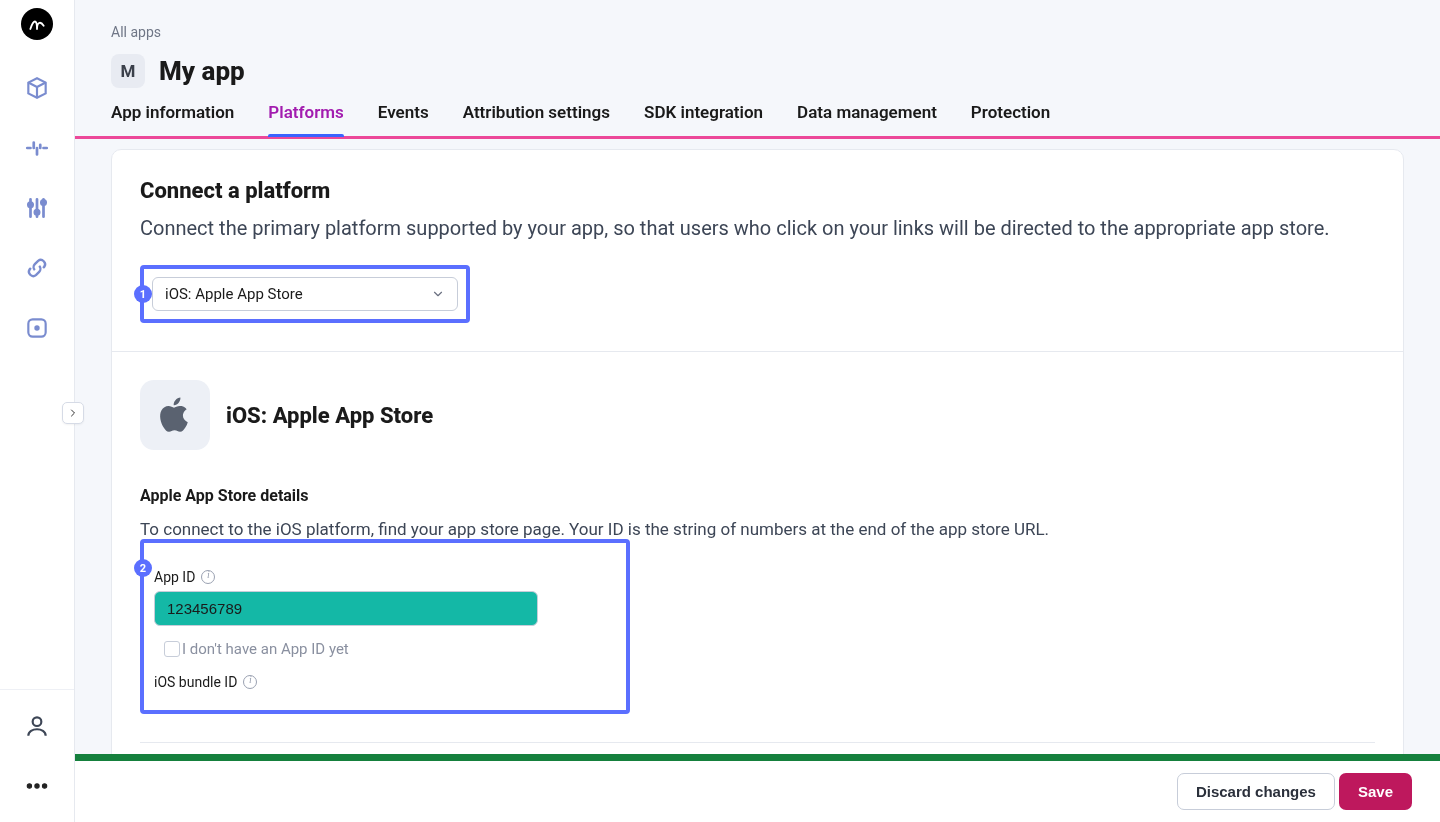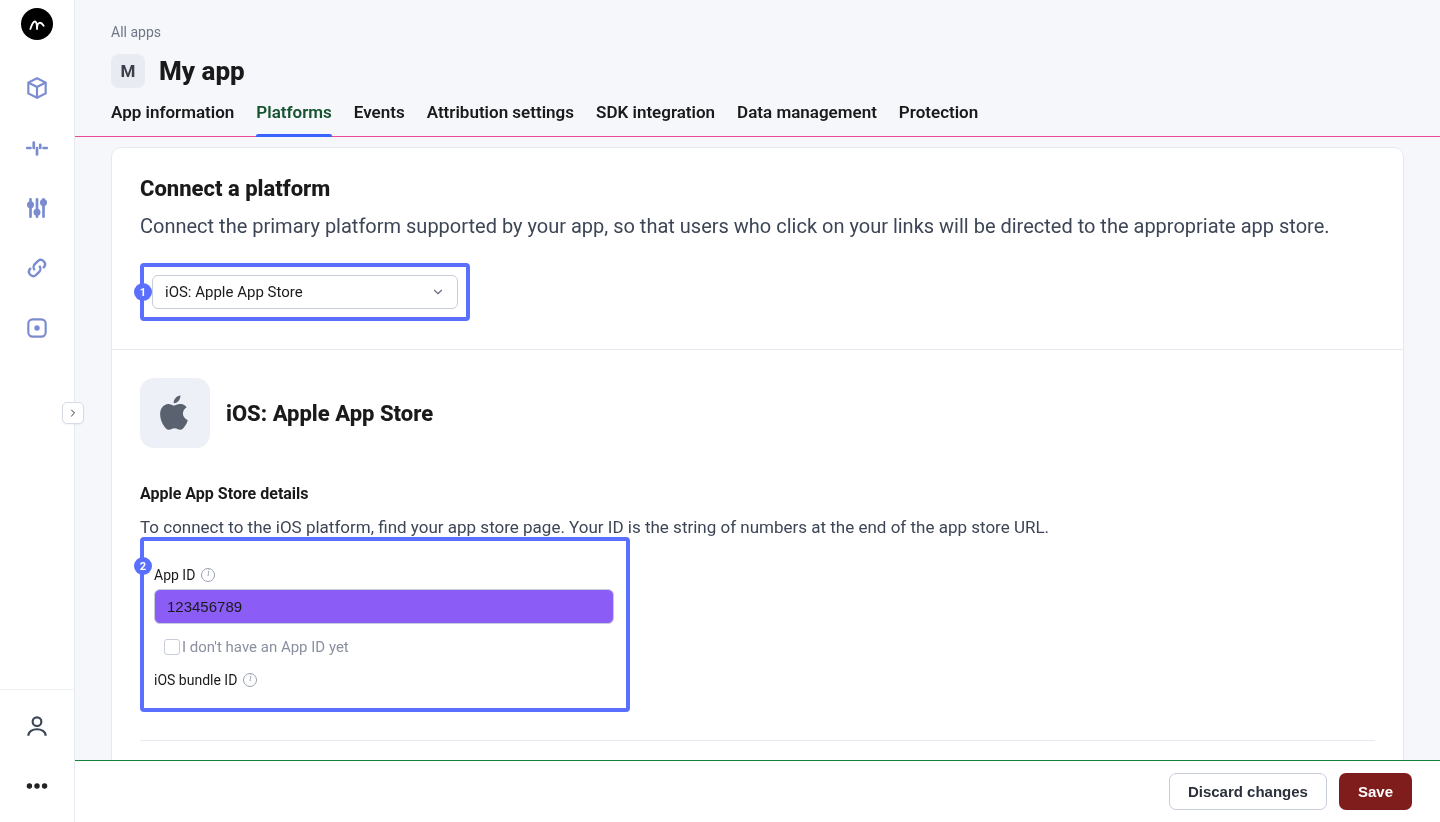--- a/index.html
+++ b/index.html
@@ -68,29 +68,29 @@
   .topbar { padding: 24px 36px 0 36px; }
   .breadcrumb { font-size: 14px; color: #6f7686; margin-bottom: 14px; cursor: pointer; }
   .app-title-row { display: flex; align-items: center; gap: 14px; margin-bottom: 14px; }
   .app-badge {
     width: 34px; height: 34px; border-radius: 8px;
     background: #e8ebf2; display: flex; align-items: center; justify-content: center;
     font-weight: 700; font-size: 17px; color: #3a3f4a;
   }
   .app-title { font-size: 26px; font-weight: 800; color: #1a1a1a; }
 
-  .tabs { display: flex; gap: 22px; border-bottom: 1px solid #ec4899; padding: 0 36px; }
+  .tabs { display: flex; gap: 34px; border-bottom: 3px solid #ec4899; padding: 0 36px; }
   .tab {
     padding: 0 0 14px 0;
     font-size: 17px; font-weight: 600;
     color: #1a1a1a;
     cursor: pointer;
     position: relative;
   }
-  .tab.active { color: #14532d; }
+  .tab.active { color: #a21caf; }
   .tab.active::after {
     content: ""; position: absolute; left: 0; right: 0; bottom: -1px;
     height: 3px; background: #3a62ff; border-radius: 2px 2px 0 0;
   }
 
   .content-wrap { flex:1; overflow-y:auto; padding: 10px 36px 70px 36px; }
 
   .card {
     background: #fff;
     border: 1px solid #e6e9ef;
@@ -148,56 +148,56 @@
   .platform-title { font-size: 22px; font-weight: 800; color:#1a1a1a; }
 
   .subheading { font-size: 16px; font-weight: 700; color:#1a1a1a; margin-bottom: 14px; }
   .help-text { font-size: 17px; color:#3d4656; }
 
   
   .form-label { font-size: 14px; color:#1a1a1a; display:flex; align-items:center; gap:6px; margin-bottom:6px; }
   .info-icon { width:14px; height:14px; border:1px solid #9aa1b1; border-radius:50%; position:relative; }
   .info-icon::after { content:"i"; position:absolute; left:0; right:0; top:-2px; text-align:center; font-size:10px; color:#9aa1b1; font-style: italic; font-family: Georgia, serif;}
   .text-input {
-    width: 460px;
+    width: 384px;
     border: 1px solid #c7cdd9;
     border-radius: 6px;
     padding: 8px 12px;
     font-size: 15px;
-    background:#8b5cf6;
+    background:#14b8a6;
     color:#1a1a1a;
   }
   .checkbox-row { display:flex; align-items:center; gap:2px; margin: 14px 0 16px 10px; }
   .checkbox {
     width:16px; height:16px; border:1px solid #c7cdd9; border-radius:3px; background:#fff; cursor:pointer;
   }
   .checkbox-label { font-size:15px; color:#8a90a0; }
 
   .thin-divider { height:1px; background:#e6e9ef; margin: 28px 0 18px 0; }
 
   .device-type-title { font-size:17px; font-weight:700; color:#1a1a1a; }
 
   
   .footer {
     position: absolute;
     left: 75px; right: 0; bottom: 0;
     background: #fff;
-    border-top: 1px solid #15803d;
+    border-top: 7px solid #15803d;
     padding: 12px 28px;
-    display: flex; justify-content: flex-end; gap: 12px;
+    display: flex; justify-content: flex-end; gap: 4px;
   }
   .btn {
     padding: 9px 18px;
     font-size: 15px; font-weight:600;
     border-radius: 7px;
     cursor: pointer;
     border: 1px solid transparent;
   }
   .btn-secondary { background:#fff; border-color:#c7cdd9; color:#2b303b; }
-  .btn-primary { background:#7f1d1d; color:#fff; }
+  .btn-primary { background:#be185d; color:#fff; }
 </style>
 </head>
 <body>
 
 <div class="app">
 
   <div class="sidebar">
     <div class="logo">
       <svg viewBox="0 0 24 24">
           <path d="M4 18 C8 6, 12 6, 12 18 M12 18 C12 10, 16 8, 20 14" stroke="#fff" stroke-width="2.2" fill="none" stroke-linecap="round"></path>

